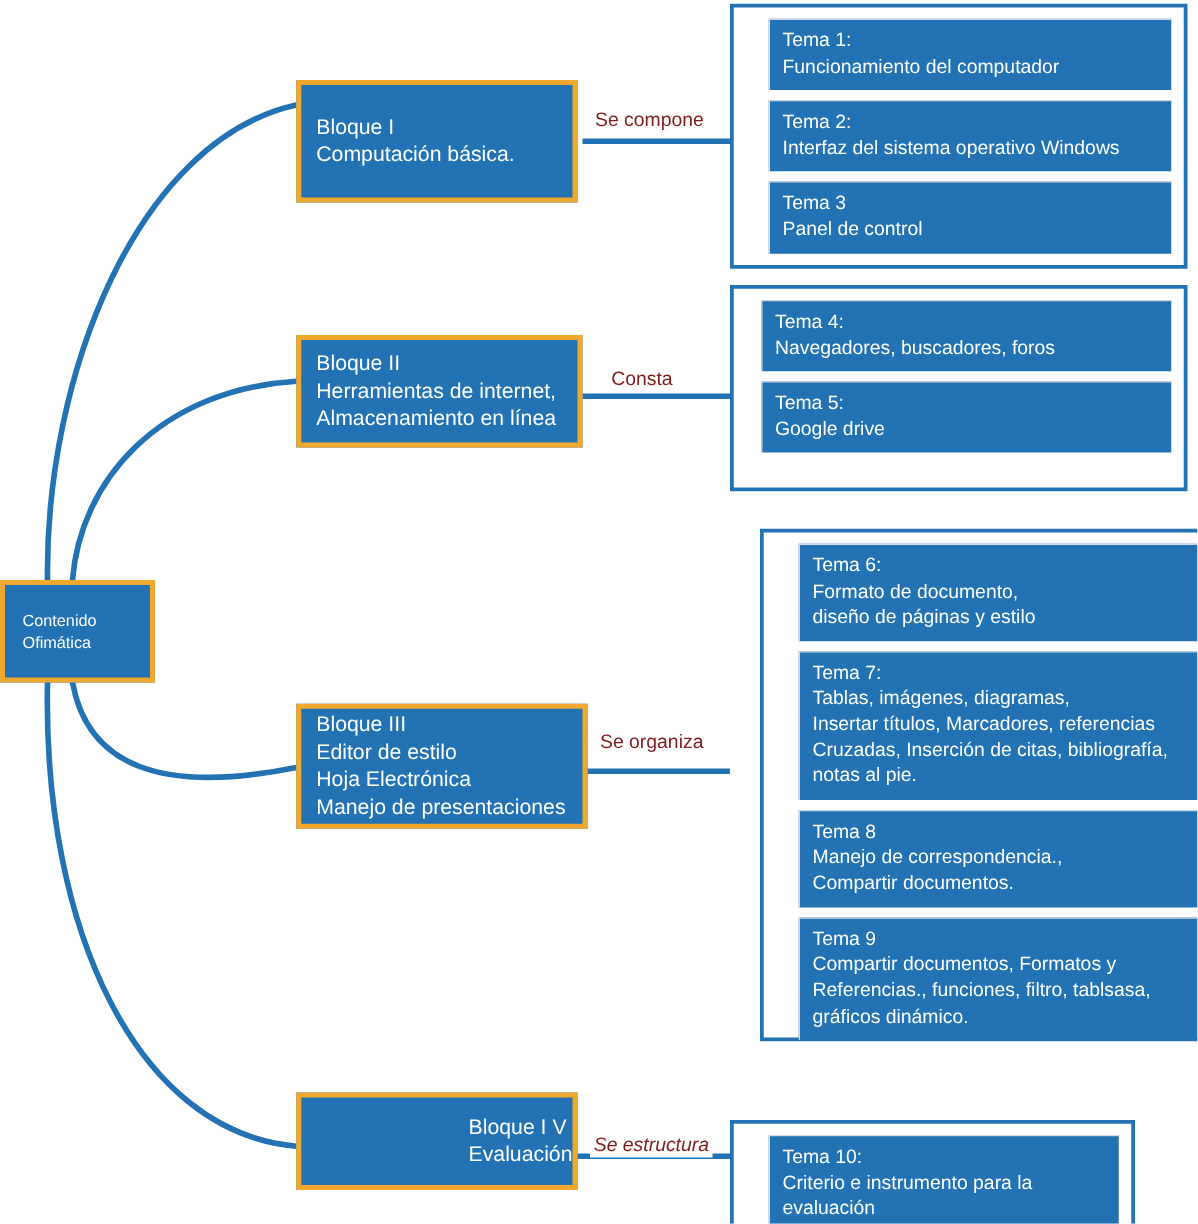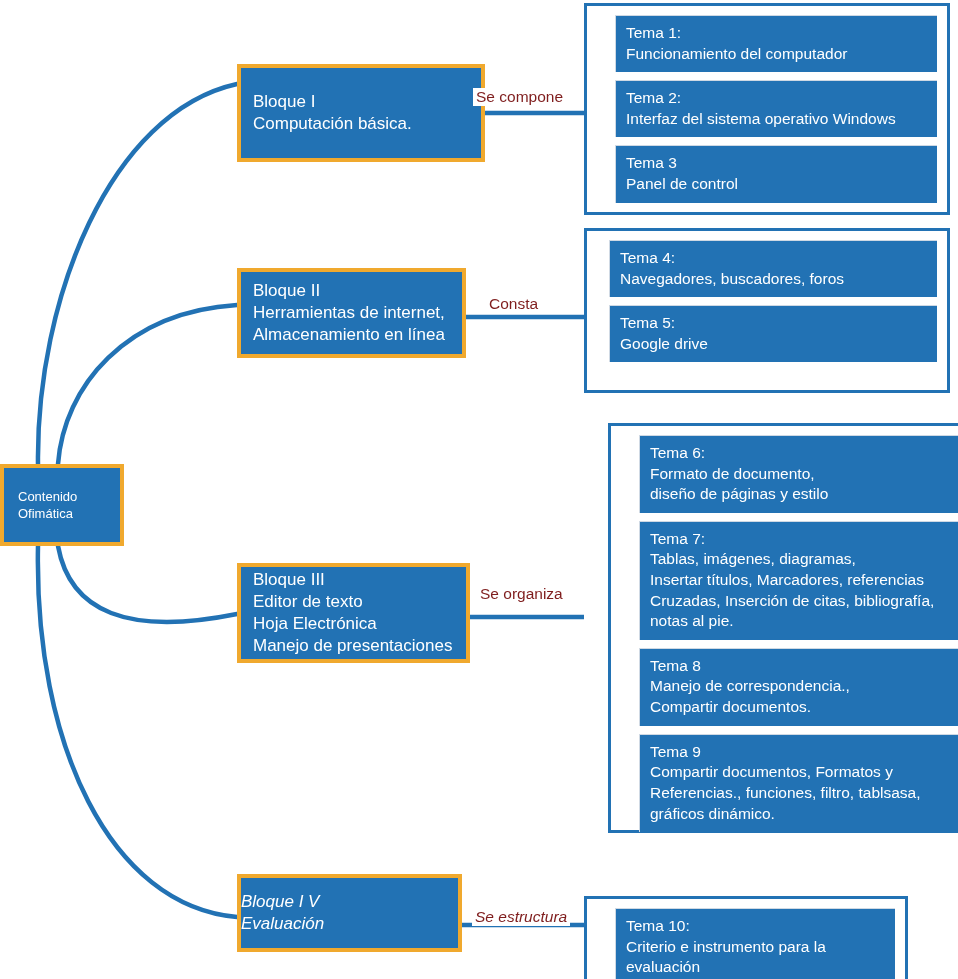--- a/index.html
+++ b/index.html
@@ -54,23 +54,22 @@
     flex-direction: column;
     justify-content: center;
     padding-left: 12px;
     font-size: 17px;
     line-height: 1.30;
     z-index: 3;
     white-space: pre-line;
   }
   .block-node.centered {
     padding-left: 0;
-    align-items: flex-start;
+    align-items: flex-end;
     text-align: left;
-    font-style: italic;
   }
   .block-node.centered .block-text { display: inline-block; }
 
   
   .edge-label {
     position: absolute;
     color: #7f1d1d;
     font-size: 15.5px;
     white-space: nowrap;
     z-index: 4;
@@ -121,21 +120,21 @@
     <line x1="466" y1="317" x2="584" y2="317" stroke="#2272B4" stroke-width="4.5"></line>
     <line x1="470" y1="617" x2="584" y2="617" stroke="#2272B4" stroke-width="4.5"></line>
     <line x1="462" y1="925" x2="584" y2="925" stroke="#2272B4" stroke-width="4.5"></line>
   </svg>
 
   <div class="root-node" style="left:0px; top:464px; width:124px; height:82px;">
     <span class="block-text" style="white-space:pre-line;">Contenido
 Ofimática</span>
   </div>
 
-  <div class="block-node" style="left:237px; top:64px; width:248px; height:98px;">
+  <div class="block-node" style="left:237px; top:64px; width:225px; height:98px;">
     <span class="block-text">Bloque I
 Computación básica.</span>
   </div>
   <div class="edge-label" style="left:473px; top:88px;">Se compone</div>
   <div class="topic-group" style="left:584px; top:3px; width:366px; height:212px;">
     <div class="topic-card">Tema 1:
 Funcionamiento del computador</div>
     <div class="topic-card">Tema 2:
 Interfaz del sistema operativo Windows</div>
     <div class="topic-card">Tema 3
@@ -150,21 +149,21 @@
   <div class="edge-label" style="left:486px; top:295px;">Consta</div>
   <div class="topic-group" style="left:584px; top:228px; width:366px; height:165px;padding-left:22px;">
     <div class="topic-card">Tema 4:
 Navegadores, buscadores, foros</div>
     <div class="topic-card">Tema 5:
 Google drive</div>
   </div>
 
   <div class="block-node" style="left:237px; top:563px; width:233px; height:100px;">
     <span class="block-text">Bloque III
-Editor de texto
+Editor de estilo
 Hoja Electrónica
 Manejo de presentaciones</span>
   </div>
   <div class="edge-label" style="left:477px; top:585px;">Se organiza</div>
   <div class="topic-group" style="left:584px; top:423px; width:366px; height:410px;margin-left:24px;">
     <div class="topic-card">Tema 6:
 Formato de documento,
 diseño de páginas y estilo</div>
     <div class="topic-card">Tema 7:
 Tablas, imágenes, diagramas,

